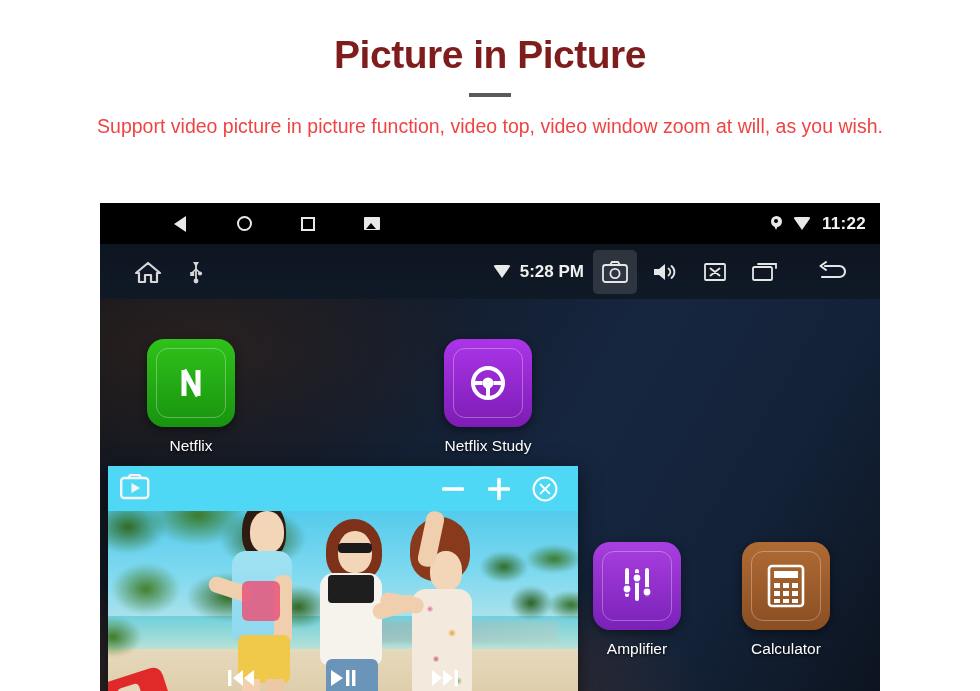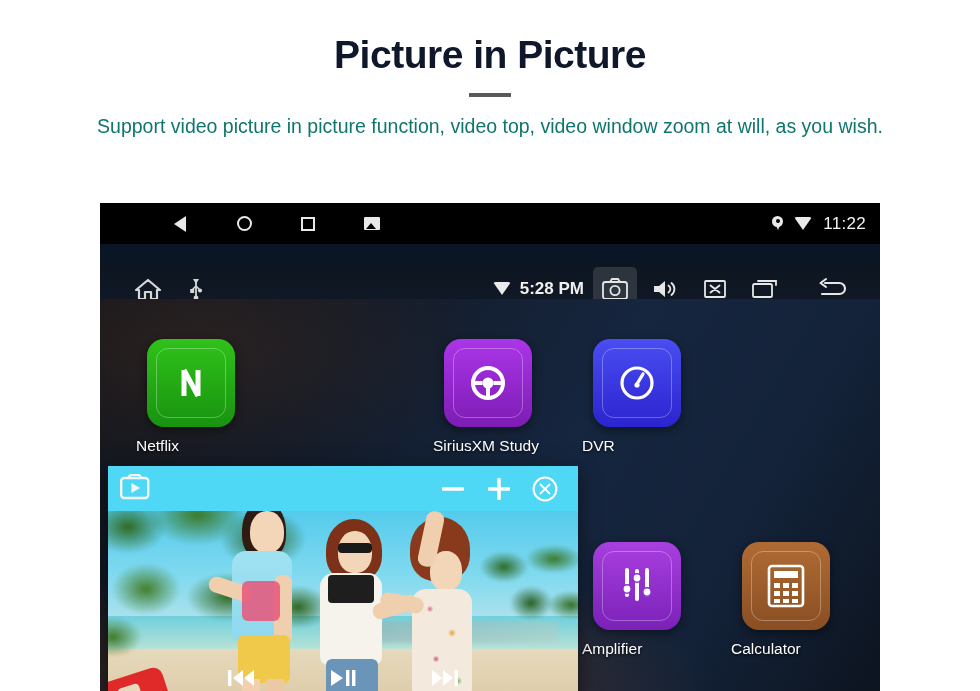--- a/index.html
+++ b/index.html
@@ -8,31 +8,31 @@
     background:#ffffff;
     font-family:"Liberation Sans", sans-serif;
     overflow:hidden;
   }
 
   
   .page { position:relative; width:980px; height:691px; background:#fff; }
 
   .hdr { text-align:center; padding-top:34px; }
   .hdr-title {
-    font-size:39px; font-weight:bold; color:#0f172a;
+    font-size:39px; font-weight:bold; color:#7f1d1d;
     letter-spacing:-0.5px; line-height:1.1;
   }
   .hdr-rule {
     width:42px; height:4px; background:#5a5a5a;
     margin:16px auto 0 auto;
   }
   .hdr-sub {
     margin:16px auto 0 auto;
     width:880px;
-    font-size:19.5px; color:#0f766e; line-height:1.42;
+    font-size:19.5px; color:#ef4444; line-height:1.42;
     text-align:center;
   }
 
   
   .device {
     position:absolute; left:100px; top:203px;
     width:780px; height:488px;
     overflow:hidden;
     background:#0a1526;
   }
@@ -93,25 +93,25 @@
     position:absolute;left:3.5px;top:3px;width:4px;height:4px;
     border-radius:50%;background:#000;z-index:2;
   }
   .wifi-icon {
     width:0;height:0;
     border-left:9px solid transparent;
     border-right:9px solid transparent;
     border-top:13px solid #e9e9e9;
     border-radius:3px;
   }
-  .clock { color:#f2f2f2; font-size:17px; font-weight:normal; letter-spacing:0.3px; }
+  .clock { color:#f2f2f2; font-size:17px; font-weight:bold; letter-spacing:0.3px; }
 
   
   .toolbar {
-    position:absolute; left:0; top:58px; width:100%; height:55px;
+    position:absolute; left:0; top:41px; width:100%; height:55px;
     background:linear-gradient(180deg,#0d1520 0%,#101a27 100%);
     display:flex; align-items:center;
   }
   .tb-left { display:flex; align-items:center; gap:26px; margin-left:34px; }
   .tb-right { margin-left:auto; display:flex; align-items:center; margin-right:20px; }
 
   .home-glyph { width:28px;height:24px; position:relative; }
   .home-glyph svg { display:block; }
   .usb-glyph { width:16px; height:24px; }
 
@@ -137,21 +137,21 @@
     background:
       radial-gradient(ellipse 420px 200px at 12% 12%, rgba(60,40,30,0.55) 0%, rgba(0,0,0,0) 70%),
       radial-gradient(ellipse 520px 190px at 30% 100%, rgba(120,60,25,0.62) 0%, rgba(0,0,0,0) 72%),
       linear-gradient(120deg,#12151b 0%, #121b2a 28%, #16263f 55%, #132238 78%, #0d1420 100%);
   }
 
   .grid {
     position:absolute; left:0; top:0; width:100%; height:100%;
   }
   .app {
-    position:absolute; width:110px; 
+    position:absolute; width:110px; text-align:center;
   }
   .app-tile {
     width:88px;height:88px;border-radius:17px;
     margin:0 auto;
     position:relative;
     box-shadow:0 3px 10px rgba(0,0,0,0.45);
     display:flex;align-items:center;justify-content:center;
   }
   .app-tile:before{
     content:""; position:absolute; left:9px; top:9px; right:9px; bottom:9px;
@@ -362,33 +362,23 @@
 
 
         <div class="app" style="left:333px; top:40px;">
           <div class="app-tile" style="background:linear-gradient(180deg,#ab35e8,#7d1cb4);">
             <svg class="tile-svg" width="42" height="42" viewBox="0 0 42 42">
               <circle cx="21" cy="21" r="15" fill="none" stroke="#fff" stroke-width="4"></circle>
               <circle cx="21" cy="21" r="5.5" fill="#fff"></circle>
               <path d="M21 26 L21 36 M6.5 21 L15.5 21 M26.5 21 L35.5 21" stroke="#fff" stroke-width="4"></path>
             </svg>
           </div>
-          <div class="app-label">SiriusXM Study</div>
-        </div>
-
-        <div class="app" style="left:482px; top:40px;">
-          <div class="app-tile" style="background:linear-gradient(180deg,#4a4df2,#2b24cf);">
-            <svg class="tile-svg" width="44" height="44" viewBox="0 0 44 44">
-              <circle cx="22" cy="22" r="15" fill="none" stroke="#fff" stroke-width="3.2"></circle>
-              <path d="M22 23 L28 13" stroke="#fff" stroke-width="3.4" stroke-linecap="round"></path>
-              <circle cx="22" cy="24" r="2.6" fill="#fff"></circle>
-            </svg>
-          </div>
-          <div class="app-label">DVR</div>
-        </div>
+          <div class="app-label">Netflix Study</div>
+        </div>
+
 
 
         <div class="app" style="left:631px; top:243px;">
           <div class="app-tile" style="background:linear-gradient(180deg,#b06b34,#8a4e23);">
             <svg class="tile-svg" width="38" height="44" viewBox="0 0 38 44">
               <rect x="2" y="2" width="34" height="40" rx="3" fill="none" stroke="#fff" stroke-width="2.6"></rect>
               <rect x="7" y="7" width="24" height="7" fill="#fff"></rect>
               <rect x="7" y="19" width="6" height="5" fill="#fff"></rect>
               <rect x="16" y="19" width="6" height="5" fill="#fff"></rect>
               <rect x="25" y="19" width="6" height="5" fill="#fff"></rect>

